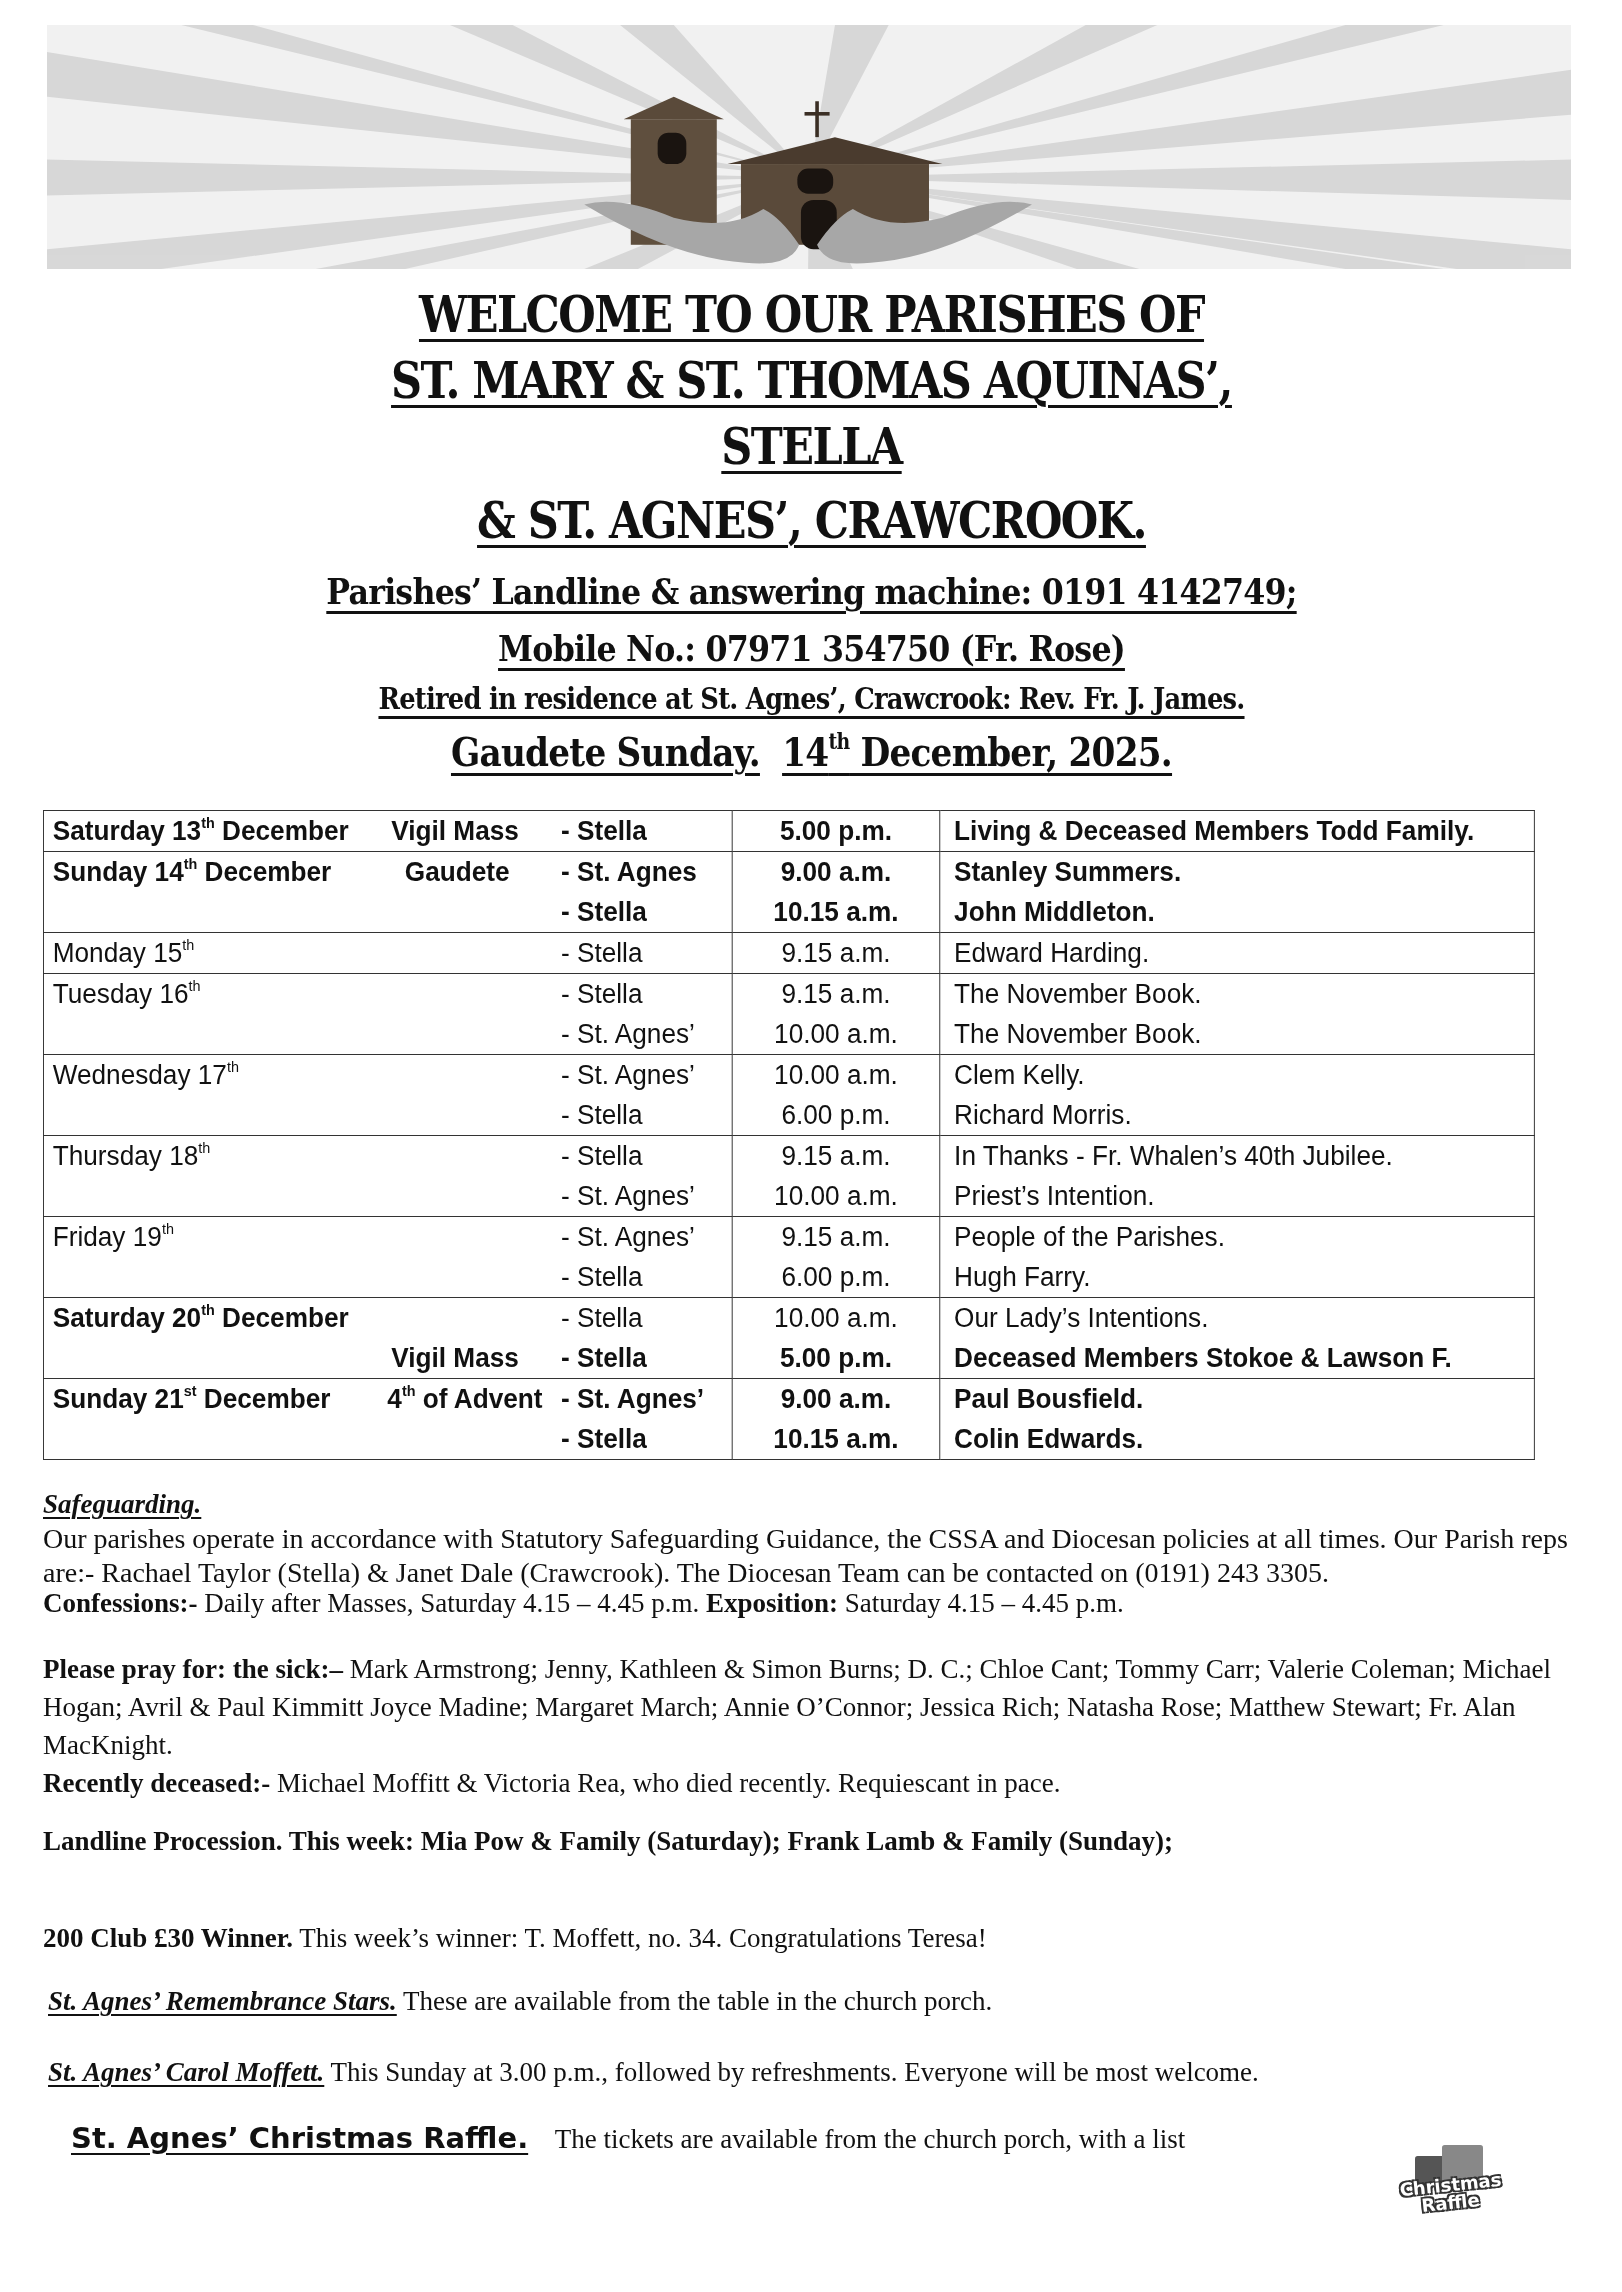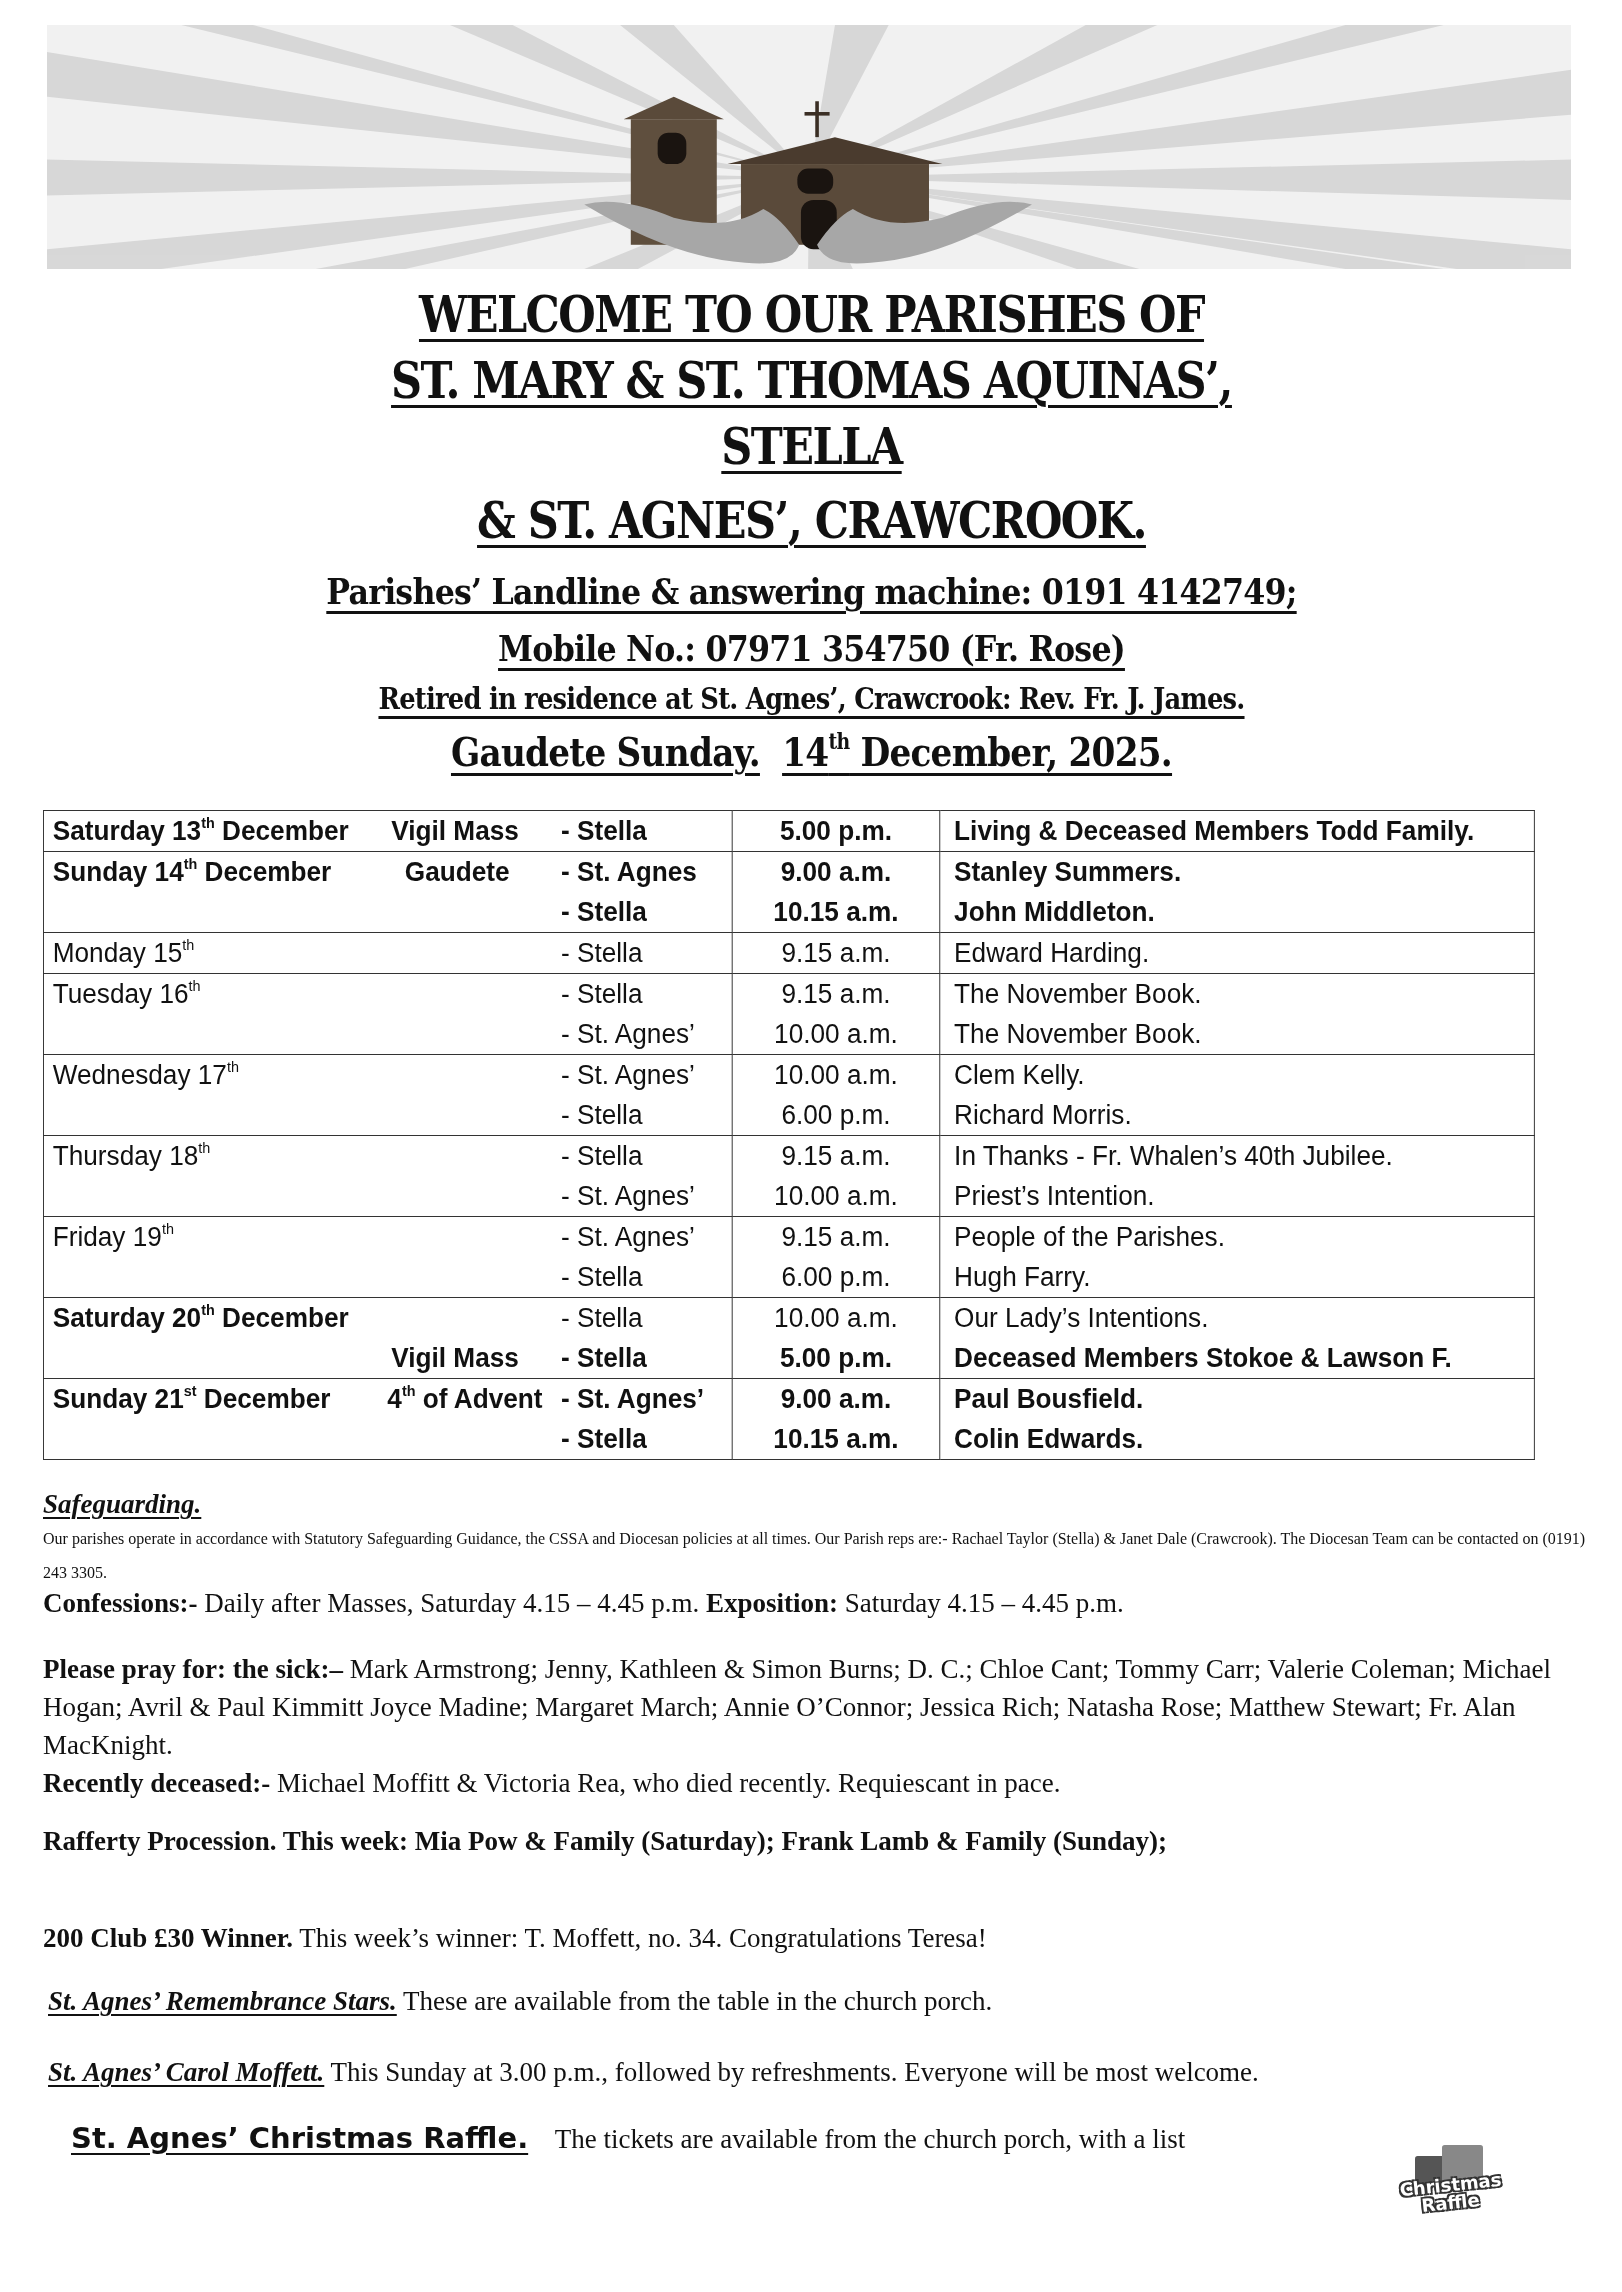--- a/index.html
+++ b/index.html
@@ -275,34 +275,34 @@
         <td class="c3">
           <div class="line bold">Paul Bousfield.</div>
           <div class="line bold">Colin Edwards.</div>
         </td>
       </tr>
     </tbody>
 </table>
 
 <div class="para" style="top:1465px;margin-top:21px;">
   <div><span class="ilbl">Safeguarding.</span></div>
-  <div style="font-size:16px; line-height:34px;">Our parishes operate in accordance with Statutory Safeguarding Guidance, the CSSA and Diocesan policies at all times. Our Parish reps are:- Rachael Taylor (Stella) &amp; Janet Dale (Crawcrook). The Diocesan Team can be contacted on (0191) 243 3305.</div>
+  <div style="font-size:28px; line-height:34px;">Our parishes operate in accordance with Statutory Safeguarding Guidance, the CSSA and Diocesan policies at all times. Our Parish reps are:- Rachael Taylor (Stella) &amp; Janet Dale (Crawcrook). The Diocesan Team can be contacted on (0191) 243 3305.</div>
 </div>
 
 <div class="para" style="top:1585px;">
   <span class="lbl">Confessions:-</span><span> Daily after Masses, Saturday 4.15 – 4.45 p.m.  </span><span class="lbl">Exposition:</span><span> Saturday 4.15 – 4.45 p.m.</span>
 </div>
 
 <div class="para" style="top:1650px; line-height:38px;">
   <span class="lbl">Please pray for</span><b>:  </b><b>the sick:–</b><span> Mark Armstrong; Jenny, Kathleen &amp; Simon Burns; D. C.; Chloe Cant; Tommy Carr; Valerie Coleman; Michael Hogan; Avril &amp; Paul Kimmitt Joyce Madine; Margaret March; Annie O’Connor; Jessica Rich; Natasha Rose; Matthew Stewart; Fr. Alan MacKnight.</span><br>
   <b>Recently deceased:-</b><span> Michael Moffitt &amp; Victoria Rea, who died recently. Requiescant in pace.</span>
 </div>
 
 <div class="para" style="top:1823px;">
-  <span class="lbl">Rafferty Procession.</span><b> This week: Mia Pow &amp; Family (Saturday); Frank Lamb &amp; Family (Sunday);</b>
+  <span class="lbl">Landline Procession.</span><b> This week: Mia Pow &amp; Family (Saturday); Frank Lamb &amp; Family (Sunday);</b>
 </div>
 
 <div class="para" style="top:1920px;">
   <span class="lbl">200 Club £30 Winner.</span><span> This week’s winner: T. Moffett, no. 34. Congratulations Teresa!</span>
 </div>
 
 <div class="para" style="top:1983px; left:48px;">
   <span class="ilbl">St. Agnes’ Remembrance Stars.</span><span>  These are available from the table in the church porch.</span>
 </div>
 

